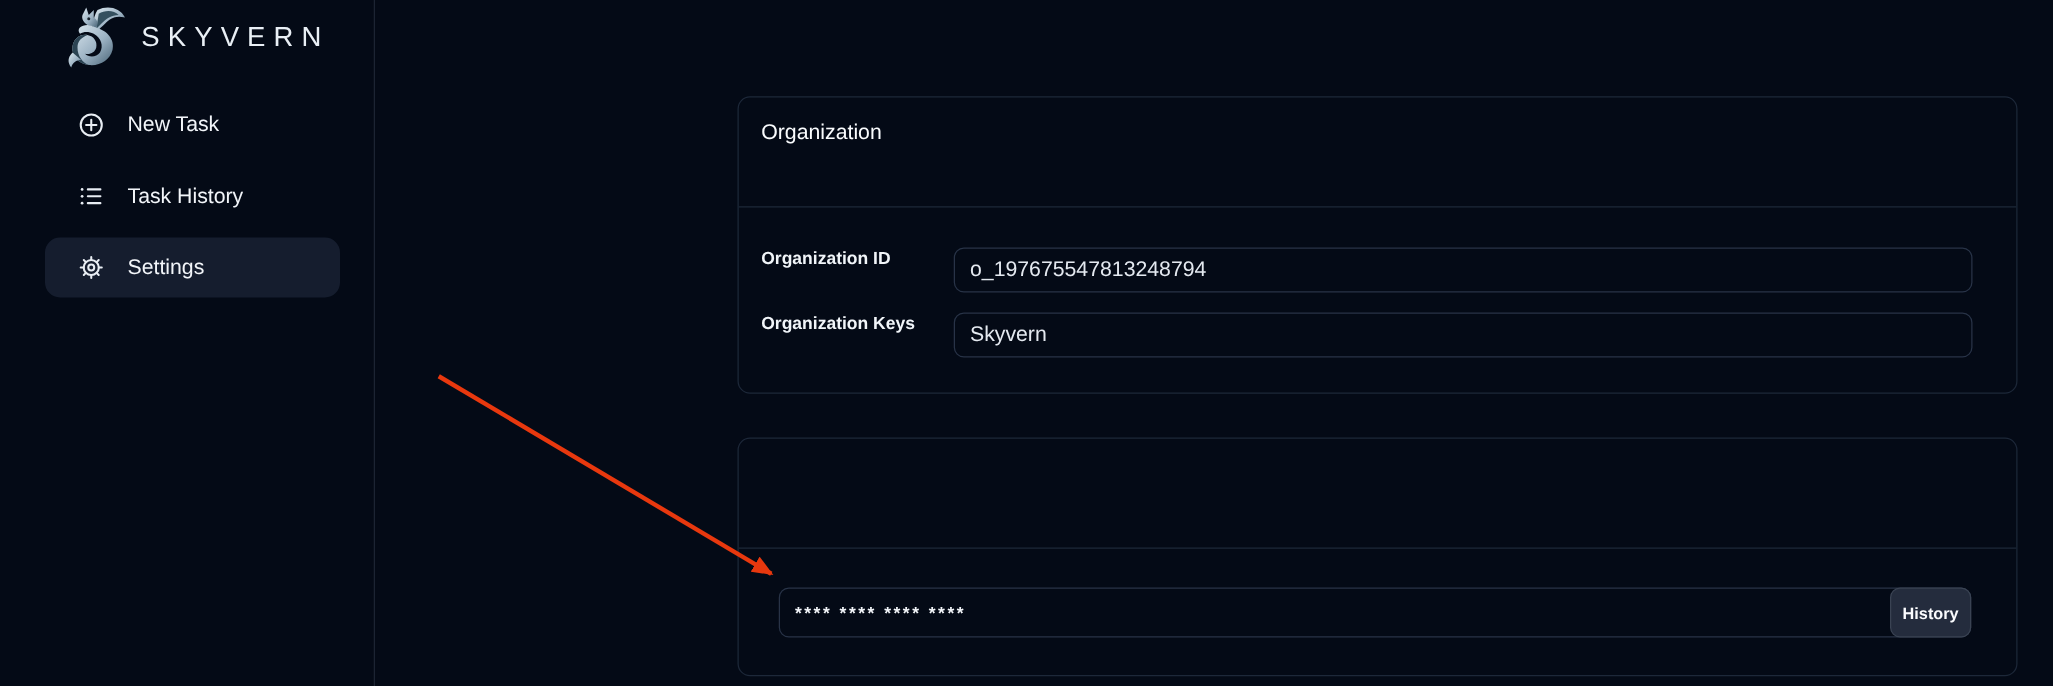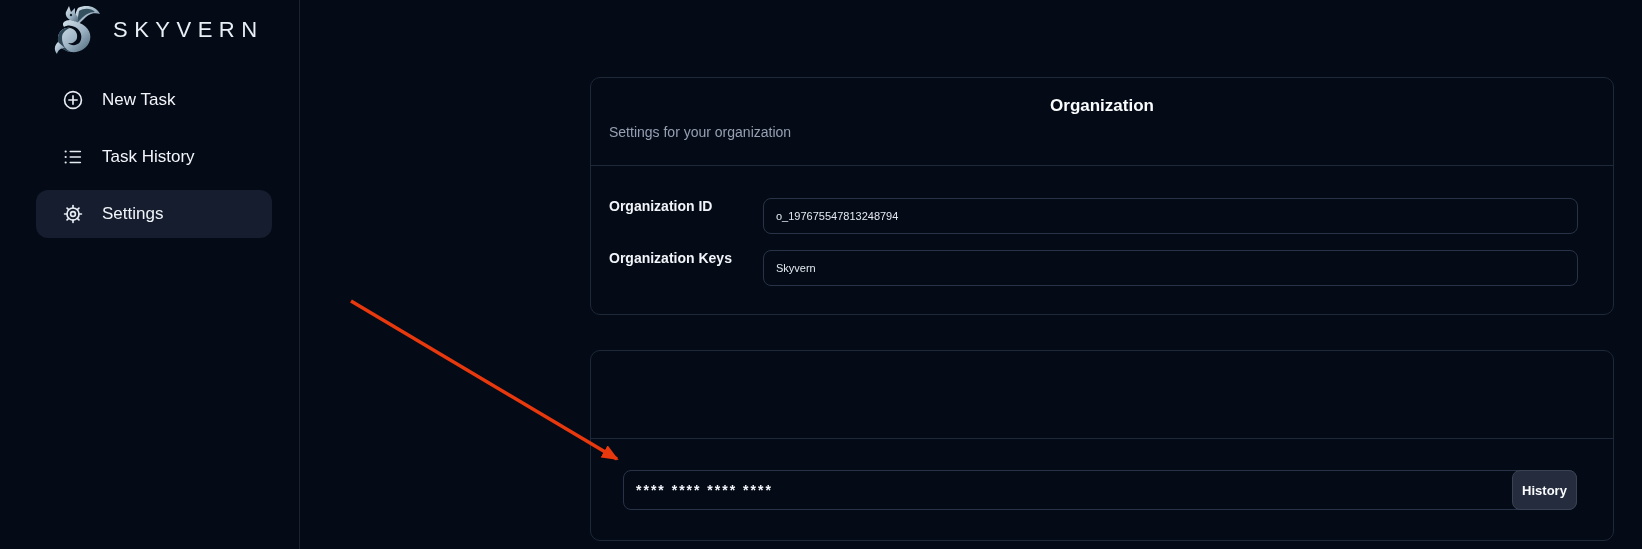--- a/index.html
+++ b/index.html
@@ -19,28 +19,28 @@
               color:#f2f5f9; font-size:17px; cursor:pointer; }
   .nav-item.active { background:#151d2e; }
   .nav-item svg { width:22px; height:22px; flex:0 0 auto; stroke:#e8edf3; }
 
   
   .card { position:absolute; left:570px; width:1024px;
           border:1px solid #1d2839; border-radius:10px; background:#040a16; }
   .card-org { top:77px; height:238px; }
   .card-api { top:350px; height:191px; }
   .card-header { height:88px; padding:17px 18px 0 18px; border-bottom:1px solid #1d2839; }
-  .card-title { font-size:17px; font-weight:700; color:#fafcfe; line-height:22px;text-align:center; }
+  .card-title { font-size:17px; font-weight:400; color:#fafcfe; line-height:22px; }
   .card-subtitle { margin-top:7px; font-size:14px; color:#95a0b2; line-height:17px; }
 
   .org-content { padding:32px 35px 0 18px; }
   .field-row { display:flex; margin-bottom:16px; }
   .field-label { width:154px; flex:0 0 auto; font-size:14px; font-weight:700; color:#f1f5f9; }
   .text-input { flex:1; height:36px; background:transparent; border:1px solid #283347;
-                border-radius:8px; padding:12px 12px; font-size:11px; color:#e4e9f0;
+                border-radius:8px; padding:12px 12px; font-size:17px; color:#e4e9f0;
                 font-family:"Liberation Sans", sans-serif; outline:none; }
 
   .key-row { position:relative; margin:31px 36px 0 32px; height:40px; }
   .key-input { width:100%; height:40px; background:transparent; border:1px solid #283347;
                border-radius:8px; padding:0 78px 0 12px; font-size:14px; font-weight:700;
                letter-spacing:2px; color:#f3f6fa; font-family:"Liberation Sans", sans-serif;
                outline:none; }
   .reveal-btn { position:absolute; right:0; top:0; width:65px; height:40px;
                 background:#242c3d; border:1px solid #3a4353; border-radius:8px;
                 color:#fbfcfe; font-size:13px; font-weight:700; cursor:pointer;
@@ -114,21 +114,20 @@
         <line x1="7.3" y1="16.7" x2="5.5" y2="18.5"></line>
         <line x1="16.7" y1="16.7" x2="18.5" y2="18.5"></line>
       </svg>
       <span>Settings</span>
     </div>
   </div>
 
   <div class="card card-org">
     <div class="card-header">
       <div class="card-title">Organization</div>
-      <div class="card-subtitle">Settings for your organization</div>
     </div>
     <div class="org-content">
       <div class="field-row">
         <span class="field-label">Organization ID</span>
         <input class="text-input" type="text" value="o_197675547813248794" style="">
       </div>
       <div class="field-row">
         <span class="field-label">Organization Keys</span>
         <input class="text-input" type="text" value="Skyvern" style="">
       </div>

